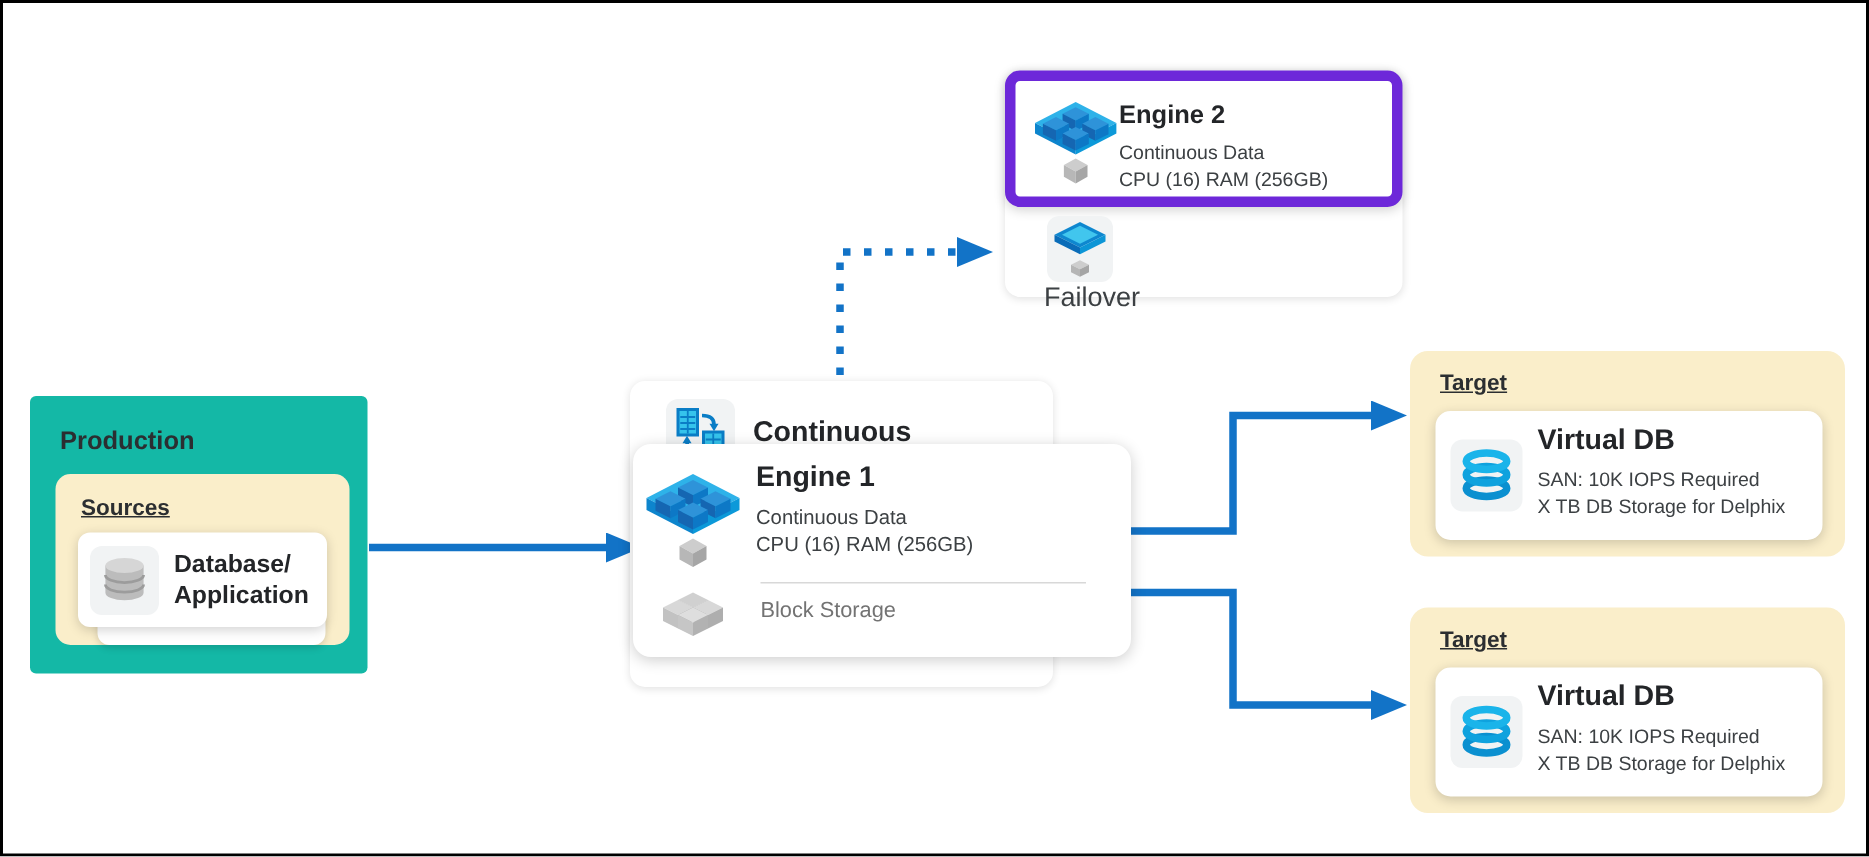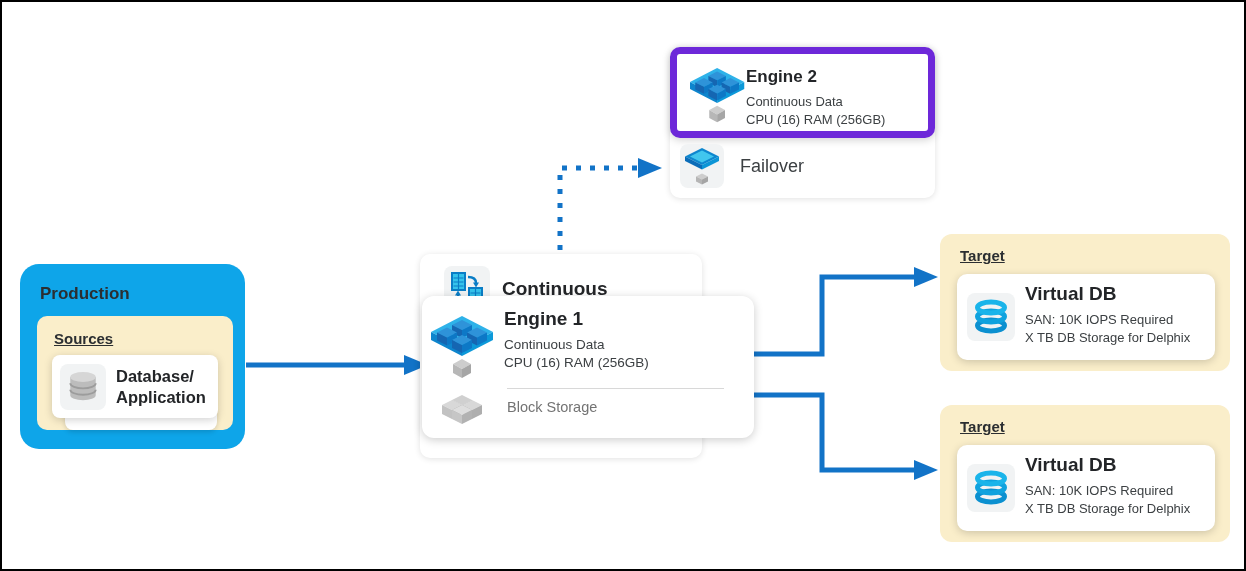--- a/index.html
+++ b/index.html
@@ -4,21 +4,21 @@
 <style>
   html,body{margin:0;padding:0;background:#fff;}
   .stage{
     position:relative;width:1242px;height:567px;border:2px solid #000;
     background:#ffffff;font-family:"Liberation Sans",sans-serif;overflow:hidden;
     color:#2b2e31;
   }
   .abs{position:absolute;}
   .nowrap{white-space:nowrap;}
   
-  .panel-blue{background:#0ea5e9;border-radius:19px;}
+  .panel-blue{background:#14b8a6;border-radius:4px;}
   .panel-yellow{background:#faeeca;border-radius:10px;}
   .panel-title{font-size:17px;font-weight:bold;color:#2b2e31;}
   .panel-subtitle{font-size:15px;font-weight:bold;color:#2b2e31;text-decoration:underline;}
   
   .card{background:#fff;border-radius:10px;box-shadow:0 2px 8px rgba(0,0,0,.18);}
   .softcard{background:#fff;border-radius:10px;box-shadow:0 1px 6px rgba(0,0,0,.12);}
   .iconbox{background:#f1f3f4;border-radius:8px;display:flex;align-items:center;justify-content:center;}
   .title-lg{font-size:19px;font-weight:bold;color:#232528;}
   .title-md{font-size:17px;font-weight:bold;color:#232528;}
   .detail{font-size:13px;color:#3c4043;}
@@ -181,21 +181,21 @@
         <polygon points="32,43 41,48 32,53 23,48" fill="#cdcdcd"></polygon>
         <polygon points="23,48 32,53 32,62 23,57" fill="#b7b7b7"></polygon>
         <polygon points="32,53 41,48 41,57 32,62" fill="#a6a6a6"></polygon>
       </svg>
     </div>
     <div class="abs title-md nowrap" style="left:69px;top:13px;">Engine 2</div>
     <div class="abs detail nowrap" style="left:69px;top:40px;">Continuous Data</div>
     <div class="abs detail nowrap" style="left:69px;top:58px;">CPU (16) RAM (256GB)</div>
   </div>
 
-  <div class="abs" style="left:678px;top:142px;display:flex;align-items:center;z-index:2;">
+  <div class="abs" style="left:678px;top:142px;display:flex;align-items:center;z-index:2;flex-direction:column;">
     <div class="iconbox" style="width:44px;height:44px;">
       <svg width="36" height="38" viewBox="0 0 36 38">
         <polygon points="18,1 35,9.5 18,18 1,9.5" fill="#0e87cf"></polygon>
         <polygon points="18,3.5 30,9.5 18,15.5 6,9.5" fill="#41c6ee"></polygon>
         <polygon points="1,9.5 18,18 18,22.5 1,14" fill="#0a6cb8"></polygon>
         <polygon points="18,18 35,9.5 35,14 18,22.5" fill="#0c95d6"></polygon>
         <polygon points="18,26.5 24,29.5 18,32.5 12,29.5" fill="#cdcdcd"></polygon>
         <polygon points="12,29.5 18,32.5 18,37.5 12,34.5" fill="#b5b5b5"></polygon>
         <polygon points="18,32.5 24,29.5 24,34.5 18,37.5" fill="#a5a5a5"></polygon>
       </svg>

